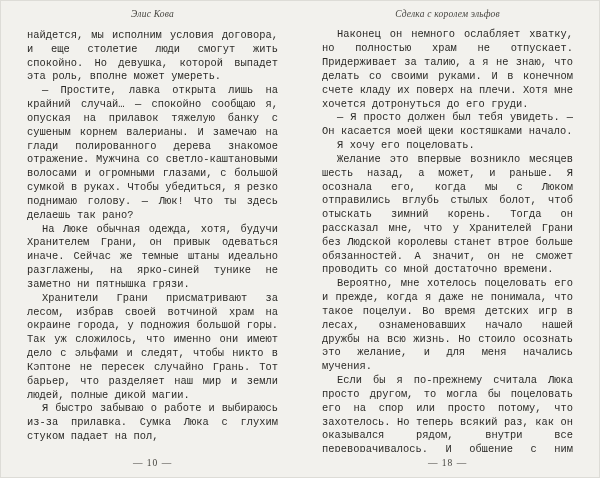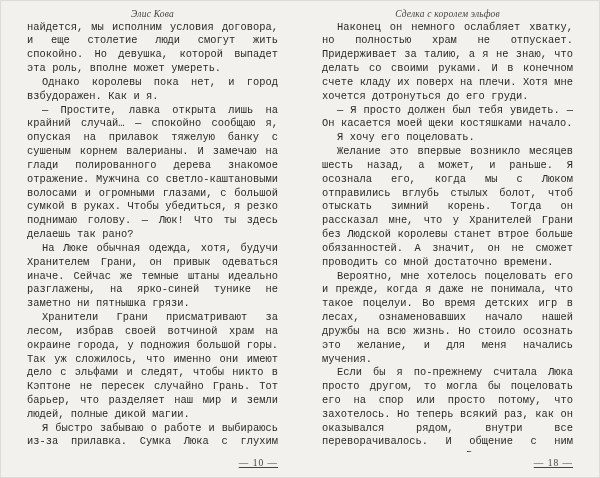--- a/index.html
+++ b/index.html
@@ -31,21 +31,21 @@
     min-width: 0;
     height: 100%;
   }
   .running-head {
     text-align: center;
     font-style: italic;
     font-size: 9.5px;
     line-height: 14px;
     color: #45443f;
     letter-spacing: 0.2px;
-    margin-bottom: 0;
+    margin-bottom: 8px;
     white-space: nowrap;
     overflow: hidden;
   }
   .page-body {
     flex: 1 1 auto;
     overflow: hidden;
     text-align: justify;
     font-size: 10.4px;
     line-height: 1.33;
     color: #2b2a27;
@@ -54,39 +54,37 @@
     margin: 0;
     text-indent: 15px;
     word-spacing: 0.2px;
     font-family: Liberation Mono, monospace;
   }
   .page-body p.continuation {
     text-indent: 0;
   }
   .page-number {
     flex: 0 0 auto;
-    text-align: right;
+    text-align: center;
     font-size: 9.5px;
     color: #45443f;
     padding: 6px 0 9px 0;
     letter-spacing: 1px;
-    text-decoration: underline;
   }
 </style>
 </head>
 <body>
 
 <div class="screen">
   <div class="spread">
 
     <div class="page">
       <div class="running-head">Элис Кова</div>
       <div class="page-body">
           <p class="continuation">найдется, мы исполним условия договора, и еще столетие люди смогут жить спокойно. Но девушка, которой выпадет эта роль, вполне может умереть.</p>
-          <p>Однако королевы пока нет, и город взбудоражен. Как и я.</p>
           <p>— Простите, лавка открыта лишь на крайний случай… — спокойно сообщаю я, опуская на прилавок тяжелую банку с сушеным корнем валерианы. И замечаю на глади полированного дерева знакомое отражение. Мужчина со светло-каштановыми волосами и огромными глазами, с большой сумкой в руках. Чтобы убедиться, я резко поднимаю голову. — Люк! Что ты здесь делаешь так рано?</p>
           <p>На Люке обычная одежда, хотя, будучи Хранителем Грани, он привык одеваться иначе. Сейчас же темные штаны идеально разглажены, на ярко-синей тунике не заметно ни пятнышка грязи.</p>
           <p>Хранители Грани присматривают за лесом, избрав своей вотчиной храм на окраине города, у подножия большой горы. Так уж сложилось, что именно они имеют дело с эльфами и следят, чтобы никто в Кэптоне не пересек случайно Грань. Тот барьер, что разделяет наш мир и земли людей, полные дикой магии.</p>
           <p>Я быстро забываю о работе и выбираюсь из-за прилавка. Сумка Люка с глухим стуком падает на пол,</p>
         </div>
       <div class="page-number">— 10 —</div>
     </div>
 
     <div class="page">
       <div class="running-head">Сделка с королем эльфов</div>

